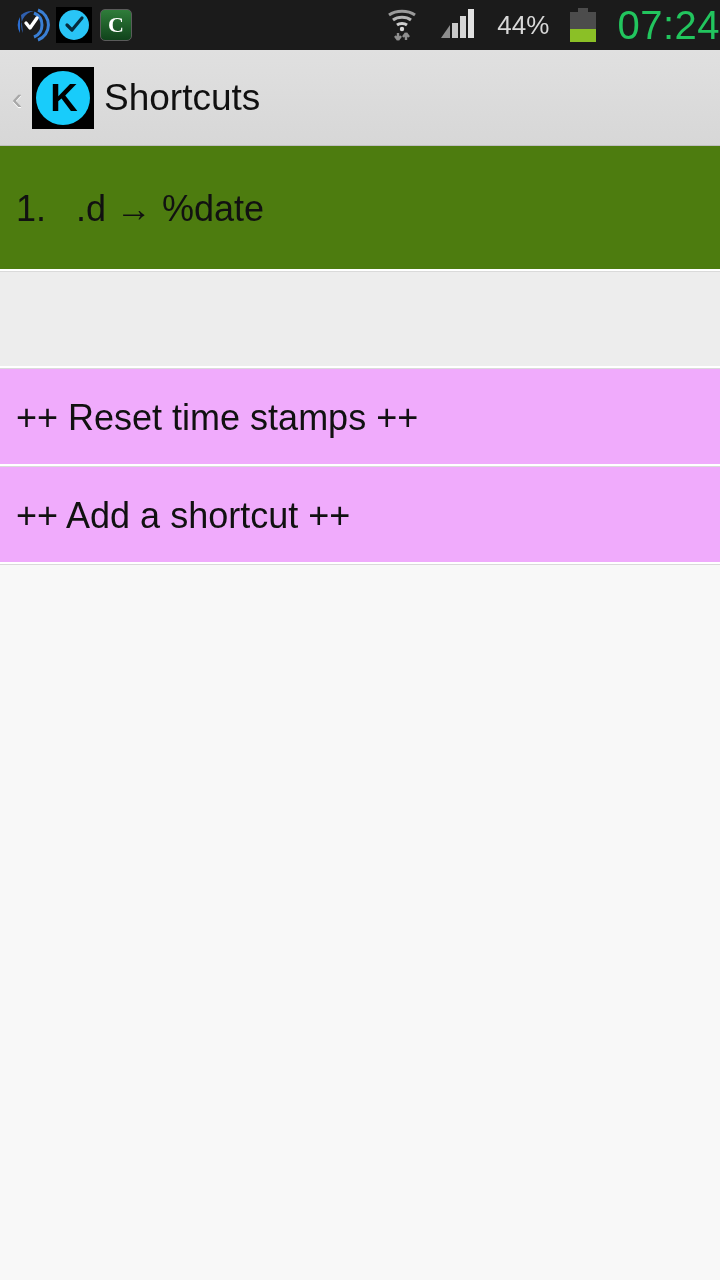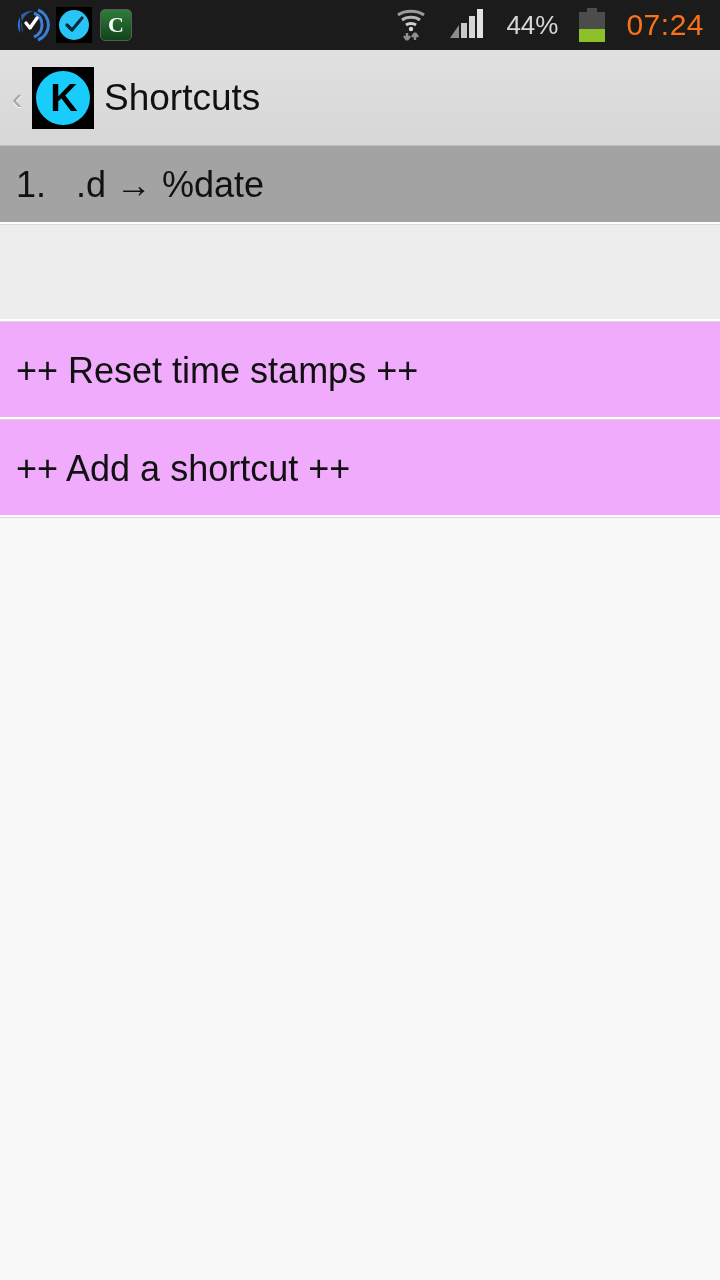--- a/index.html
+++ b/index.html
@@ -31,24 +31,24 @@
   .ic-c {
     width:32px;height:32px;border-radius:5px;
     background:linear-gradient(#2f7d3a,#10431b);
     border:1px solid #5b5b5b;
     display:flex;align-items:center;justify-content:center;
     color:#ffffff;font-size:22px;font-weight:bold;font-family:"Liberation Serif",serif;
     line-height:1;
   }
 
   .status-right {
-    margin-left:auto; display:flex; align-items:center; gap:21px; padding-right:16px;
+    margin-left:auto; display:flex; align-items:center; gap:21px; padding-right:0;
   }
   .batt-pct { color:#d8d8d8; font-size:26px; letter-spacing:0px; }
-  .clock { color:#f97316; font-size:30px; letter-spacing:0.5px; font-weight:300; }
+  .clock { color:#22c55e; font-size:40px; letter-spacing:0.5px; font-weight:300; }
 
   .battery { width:26px; height:34px; position:relative; }
   .battery .cap {
     position:absolute; top:0; left:8px; width:10px; height:4px; background:#4c4c4c;
   }
   .battery .body {
     position:absolute; top:4px; left:0; width:26px; height:30px; background:#4c4c4c;
     overflow:hidden;
   }
   .battery .fill {
@@ -84,21 +84,21 @@
   }
 
   
   .list { width:100%; }
   .row {
     width:100%; display:flex; align-items:center;
     border-bottom:1px solid #dadada;
     box-shadow:inset 0 -2px 0 #ffffff;
     padding:0 16px;
   }
-  .row.shortcut { height:79px; background:#a3a3a3; }
+  .row.shortcut { height:126px; background:#4d7c0f; }
   .row.empty    { height:97px; background:#ededed; }
   .row.action   { height:98px; background:#f0abfc; }
 
   .row-text {
     font-size:36px; color:#111; font-weight:400; white-space:pre;
     letter-spacing:0px;
   }
   .filler { height:450px; background:#f8f8f8; }
 </style>
 </head>

